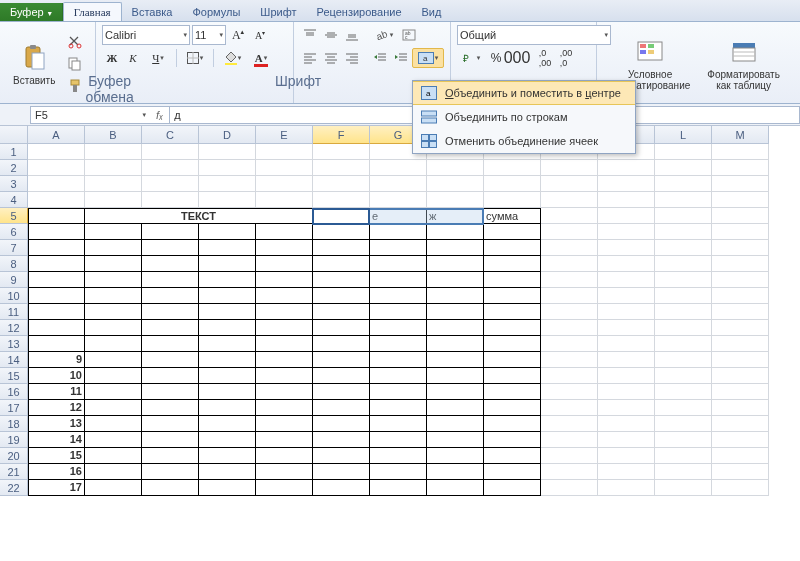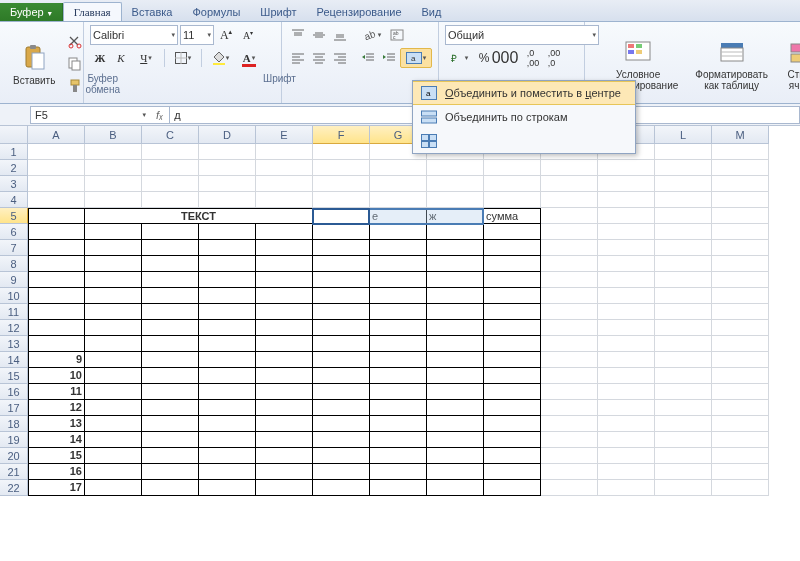--- a/index.html
+++ b/index.html
@@ -8,21 +8,21 @@
   
   .tabs { display: flex; align-items: flex-end; background: linear-gradient(#e8edf5,#d7e0ee); height: 22px; border-bottom: 1px solid #9db3cf; }
   .file-tab { background: linear-gradient(#3a8a33,#2e7a27); color: #fff; padding: 3px 10px; font-size: 11px; border-right: 1px solid #2b6f24; cursor: pointer; }
   .file-tab .caret { font-size: 8px; margin-left: 4px; }
   .tab { padding: 3px 10px; color: #3b5a8a; cursor: pointer; }
   .tab.active { background: #f5f8fd; border: 1px solid #9db3cf; border-bottom: none; border-radius: 2px 2px 0 0; color: #2a3d60; font-family: Liberation Serif, serif; }
 
   
   .ribbon { display: flex; background: linear-gradient(#f7fafd,#e9eef7); border-bottom: 1px solid #9db3cf; height: 82px; }
   .group { border-right: 1px solid #c2cee0; padding: 3px 6px 0 6px; display: flex; flex-direction: row; justify-content: space-between; }
-  .group-title { text-align: center; font-size: 10px; color: #5a6e8f; padding-bottom: 2px; margin-top: 48px; }
+  .group-title { text-align: center; font-size: 14px; color: #5a6e8f; padding-bottom: 2px; margin-top: 48px; }
   .row { display: flex; align-items: center; gap: 3px; }
   .ico-btn { width: 20px; height: 20px; display: flex; align-items: center; justify-content: center; border: 1px solid transparent; border-radius: 2px; cursor: pointer; }
   .ico-btn.active { background: #fbe1a2; border: 1px solid #e2b84a; }
   .ico-btn.dd { width: 28px; }
   .ico-btn .dd-caret { font-size: 7px; margin-left: 1px; color: #555; }
 
   .big-btn { display: flex; flex-direction: column; align-items: center; justify-content: center; padding: 2px 6px; border: 1px solid transparent; border-radius: 2px; cursor: pointer; min-width: 48px; }
   .big-label { font-size: 10px; margin-top: 2px; text-align: center; line-height: 1.1; }
   .big-ico { width: 30px; height: 30px; display: flex; align-items: center; justify-content: center; }
 
@@ -82,21 +82,21 @@
   <div class="tab active">Главная</div>
   <div class="tab">Вставка</div>
   <div class="tab">Формулы</div>
   <div class="tab">Шрифт</div>
   <div class="tab">Рецензирование</div>
   <div class="tab">Вид</div>
 </div>
 
 <div class="ribbon">
 
-  <div class="group" style="width:84px">
+  <div class="group" style="width:96px">
     <div class="row">
       <div class="big-btn">
         <div class="big-ico">
           <svg width="28" height="30">
               <rect x="6" y="4" width="14" height="20" rx="2" fill="#d9a84a" stroke="#9e7a2e"></rect>
               <rect x="10" y="2" width="6" height="4" rx="1" fill="#8a8a8a"></rect>
               <rect x="12" y="10" width="12" height="16" fill="#fff" stroke="#8fa4c2"></rect>
             </svg>
         </div>
         <div class="big-label">Вставить</div>
@@ -765,14 +765,15 @@
   </div>
   <div class="menu-item">
     <div class="menu-ico">
         <svg width="16" height="14">
           <rect x="0.5" y="0.5" width="7" height="6" fill="#c9dff5" stroke="#4a7cb4"></rect>
           <rect x="8.5" y="0.5" width="7" height="6" fill="#c9dff5" stroke="#4a7cb4"></rect>
           <rect x="0.5" y="7.5" width="7" height="6" fill="#c9dff5" stroke="#4a7cb4"></rect>
           <rect x="8.5" y="7.5" width="7" height="6" fill="#c9dff5" stroke="#4a7cb4"></rect>
         </svg>
       </div>
+    <span>Отменить объединение ячеек</span>
   </div>
 </div>
 
 </body></html>

